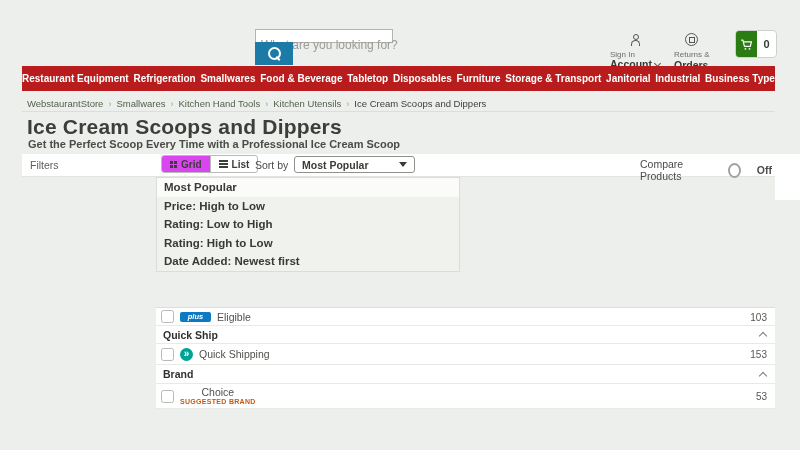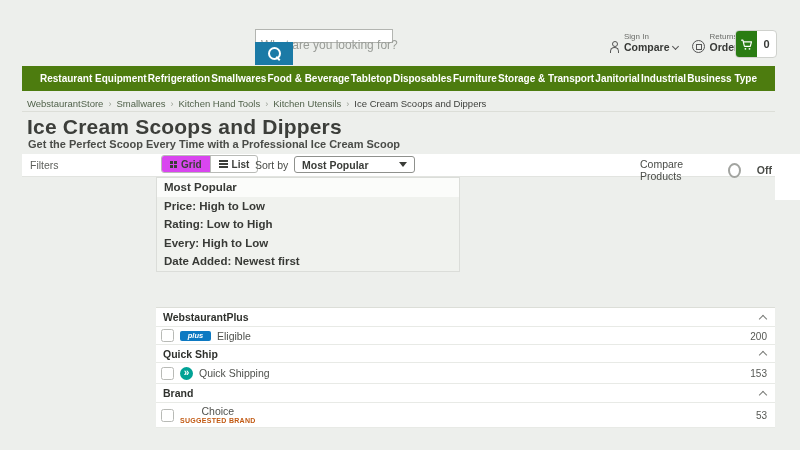--- a/index.html
+++ b/index.html
@@ -7,37 +7,37 @@
   #screen{position:relative;width:800px;height:450px;background:#edefec;overflow:hidden;}
 
   
   .search-input{position:absolute;left:255px;top:29px;width:136px;height:12px;background:#fff;border:1px solid #b3b5b1;}
   .search-placeholder{position:absolute;left:261px;top:38px;font-size:12px;color:#999c97;white-space:nowrap;}
   .search-btn{position:absolute;left:255px;top:42px;width:38px;height:23px;background:#1b7aa6;display:flex;align-items:center;justify-content:center;}
   .icon-magnifier{position:relative;width:9px;height:9px;border:2px solid #fff;border-radius:50%;}
   .icon-magnifier::after{content:"";position:absolute;left:7px;top:7px;width:2px;height:5px;background:#fff;transform:rotate(-45deg);}
 
   .acct-cluster{position:absolute;left:610px;top:33px;display:flex;align-items:center;gap:14px;}
-  .hdr-item{display:flex;align-items:flex-end;gap:5px;}
+  .hdr-item{display:flex;align-items:center;gap:5px;flex-direction:column;}
   .hdr-txt{line-height:1.1;}
   .hdr-txt .small{font-size:8px;color:#6b6d69;display:block;}
   .hdr-txt .big{font-size:10.5px;font-weight:bold;color:#37393 6;color:#373936;display:block;}
   .icon-person{position:relative;width:9px;height:12px;}
   .icon-person::before{content:"";position:absolute;left:2px;top:0;width:4px;height:4px;border:1.2px solid #555;border-radius:50%;}
   .icon-person::after{content:"";position:absolute;left:0;top:6px;width:7px;height:5px;border:1.2px solid #555;border-bottom:none;border-radius:5px 5px 0 0;}
   .icon-boxcircle{position:relative;width:11px;height:11px;border:1.2px solid #555;border-radius:50%;}
   .icon-boxcircle::after{content:"";position:absolute;left:3px;top:3px;width:4px;height:4px;border:1.1px solid #555;}
   .chev-down{display:inline-block;width:4px;height:4px;border-right:1.4px solid #555;border-bottom:1.4px solid #555;transform:rotate(45deg);margin-left:3px;margin-bottom:2px;}
 
   .cart-widget{position:absolute;left:735px;top:30px;width:40px;height:26px;background:#fff;border:1px solid #cfd1cd;border-radius:4px;display:flex;overflow:hidden;}
   .cart-green{width:21px;height:100%;background:#2a7c13;display:flex;align-items:center;justify-content:center;}
   .cart-count{flex:1;display:flex;align-items:center;justify-content:center;font-size:11px;font-weight:bold;color:#373936;}
 
   
-  .nav{position:absolute;left:22px;top:66px;width:753px;height:25px;background:#4d7c0f;display:flex;align-items:center;justify-content:space-between;padding:0 18px;box-sizing:border-box;}
+  .nav{position:absolute;left:22px;top:66px;width:753px;height:25px;background:#b91c1c;display:flex;align-items:center;justify-content:space-between;padding:0 0;box-sizing:border-box;}
   .nav-item{color:#fff;font-size:10px;font-weight:bold;white-space:nowrap;}
 
   
   .breadcrumb{position:absolute;left:27px;top:98px;font-size:9.5px;color:#51624b;display:flex;gap:5px;align-items:center;}
   .crumb{color:#51624b;}
   .crumb.last{color:#3c3e3a;}
   .crumb-sep{color:#9aa096;font-size:9px;}
   .hr-breadcrumb{position:absolute;left:22px;top:111px;width:753px;height:1px;background:#dcded8;}
   .page-title{position:absolute;left:27px;top:115px;font-size:21px;font-weight:bold;color:#3c3e3a;letter-spacing:0.2px;}
   .page-subtitle{position:absolute;left:28px;top:138px;font-size:11px;font-weight:bold;color:#4a4c48;}
@@ -94,21 +94,21 @@
   <div class="search-placeholder">What are you looking for?</div>
   <div class="search-btn">
     <span class="icon-magnifier"></span>
   </div>
 
   <div class="acct-cluster">
     <div class="hdr-item">
       <span class="icon-person"></span>
       <span class="hdr-txt">
         <span class="small">Sign In</span>
-        <span class="big"><span>Compare</span><span class="chev-down"></span></span>
+        <span class="big"><span>Account</span><span class="chev-down"></span></span>
       </span>
     </div>
     <div class="hdr-item">
       <span class="icon-boxcircle"></span>
       <span class="hdr-txt">
         <span class="small">Returns &amp;</span>
         <span class="big">Orders</span>
       </span>
     </div>
   </div>
@@ -178,35 +178,31 @@
   <div class="compare-wrap">
     <span class="compare-label">Compare Products</span>
     <span class="toggle-circle"></span>
     <span class="compare-state">Off</span>
   </div>
 
   <div class="sort-options">
     <div class="sort-option selected">Most Popular</div>
     <div class="sort-option">Price: High to Low</div>
     <div class="sort-option">Rating: Low to High</div>
-    <div class="sort-option">Every: High to Low</div>
+    <div class="sort-option">Rating: High to Low</div>
     <div class="sort-option">Date Added: Newest first</div>
   </div>
 
   <div class="filters-panel">
 
-    <div class="f-row f-header h19">
-      <span class="t">WebstaurantPlus</span>
-      <span class="chev-up"></span>
-    </div>
     <div class="f-row f-item h18">
       <span class="checkbox"></span>
       <span class="plus-badge">plus</span>
       <span class="lbl">Eligible</span>
-      <span class="f-count">200</span>
+      <span class="f-count">103</span>
     </div>
 
     <div class="f-row f-header h18">
       <span class="t">Quick Ship</span>
       <span class="chev-up"></span>
     </div>
     <div class="f-row f-item h21">
       <span class="checkbox"></span>
       <span class="qs-circle">»</span>
       <span class="lbl">Quick Shipping</span>

